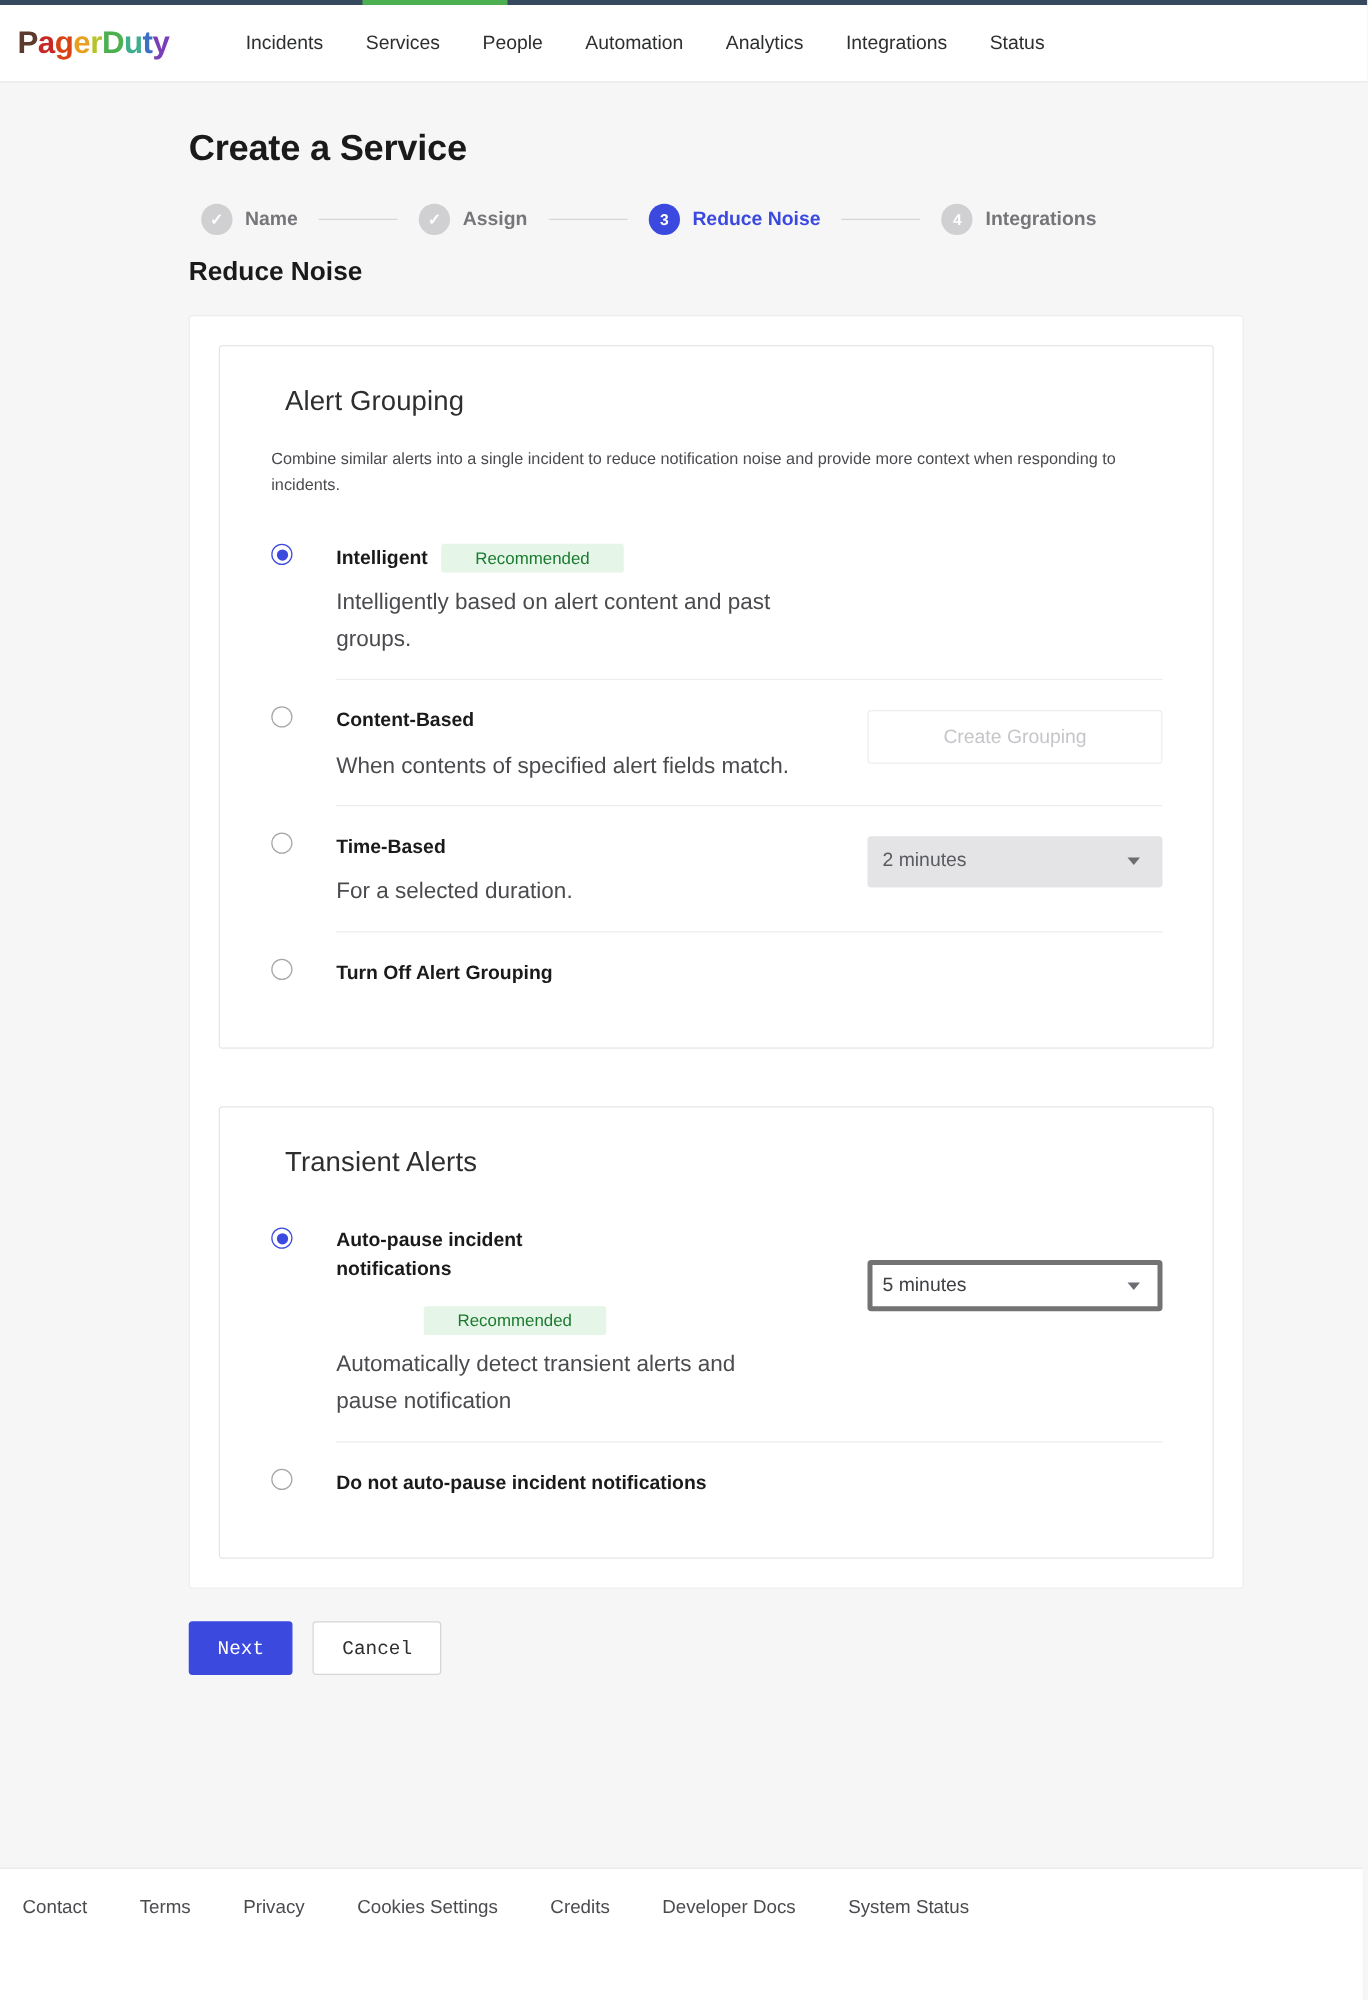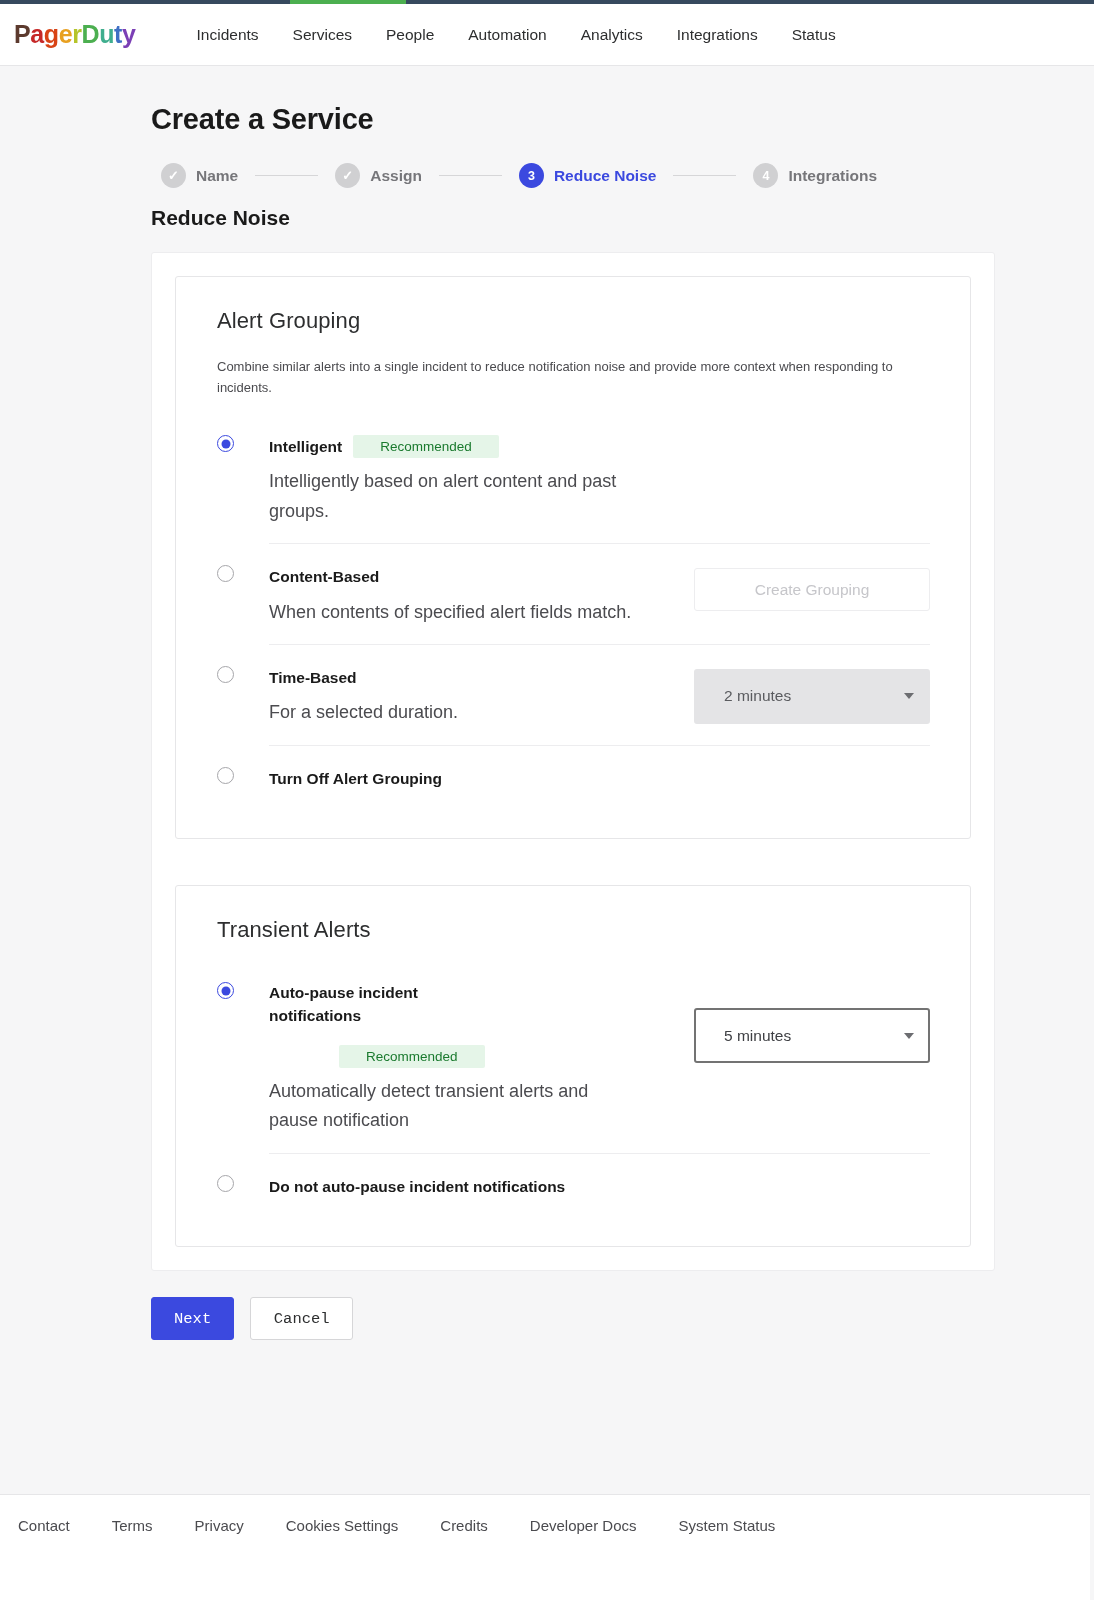--- a/index.html
+++ b/index.html
@@ -134,20 +134,21 @@
     padding: 31px 40px 31px 41px;
   }
   .card + .card { margin-top: 46px; }
 
   .card-title {
     font-size: 22px;
     font-weight: 400;
     color: #2d2e2f;
     letter-spacing: 0.1px;
     margin-bottom: 22px;
+    margin-left: 11px;
   }
   .card-desc {
     font-size: 13px;
     line-height: 1.63;
     color: #4b4b4f;
     max-width: 716px;
   }
 
   
   .options { margin-top: 20px; }
@@ -237,27 +238,27 @@
     border-radius: 3px;
     background: #ffffff;
     color: #c6c6ca;
     font-size: 15.5px;
     font-family: "Liberation Sans", sans-serif;
     cursor: default;
   }
 
   .select {
     width: 236px;
-    height: 55px;
-    border: 2px solid #737373;
+    height: 41px;
+    border: 4px solid #737373;
     border-radius: 3px;
     background: #ffffff;
     display: flex;
     align-items: center;
-    padding: 0 28px;
+    padding: 0 8px;
     font-size: 15.5px;
     color: #3f4044;
     cursor: pointer;
     position: relative;
   }
   .select.disabled {
     background: #e4e4e6;
     border-color: #e4e4e6;
     color: #5a5b5f;
   }

